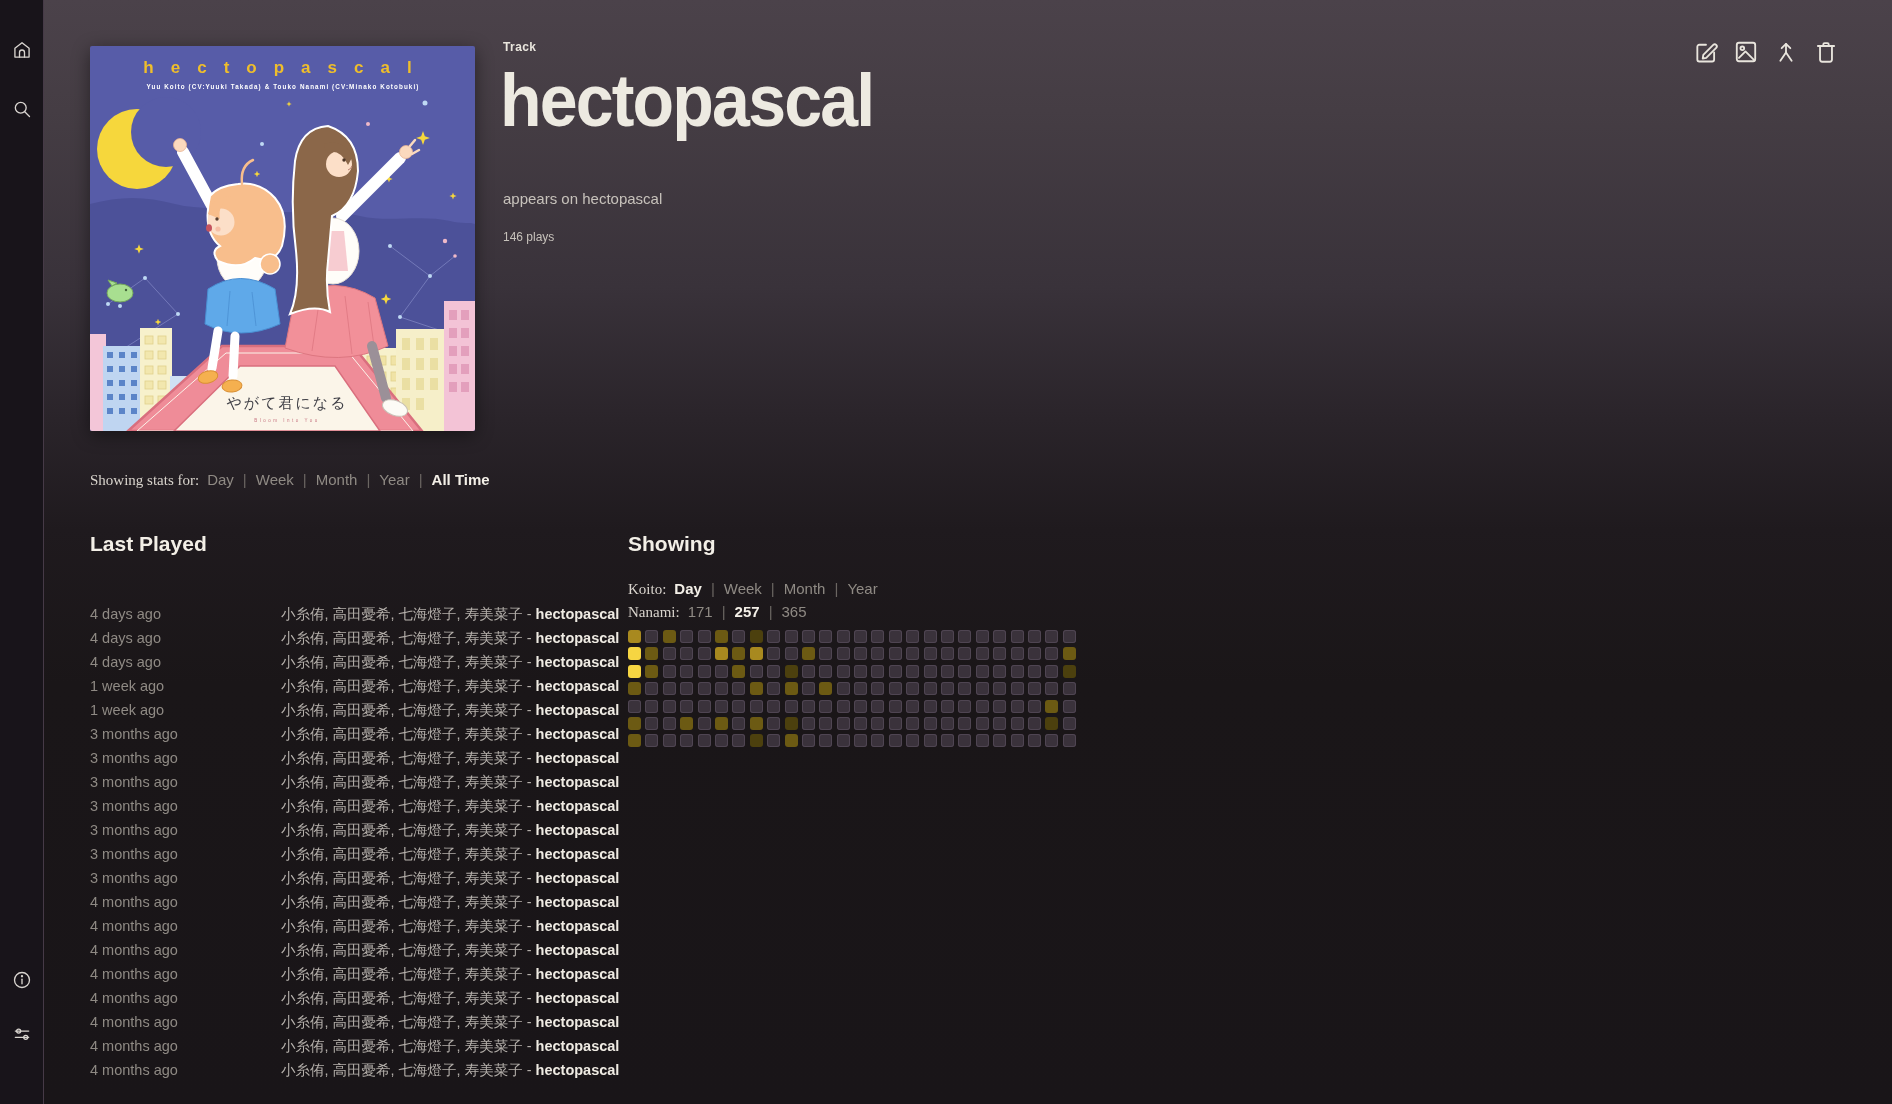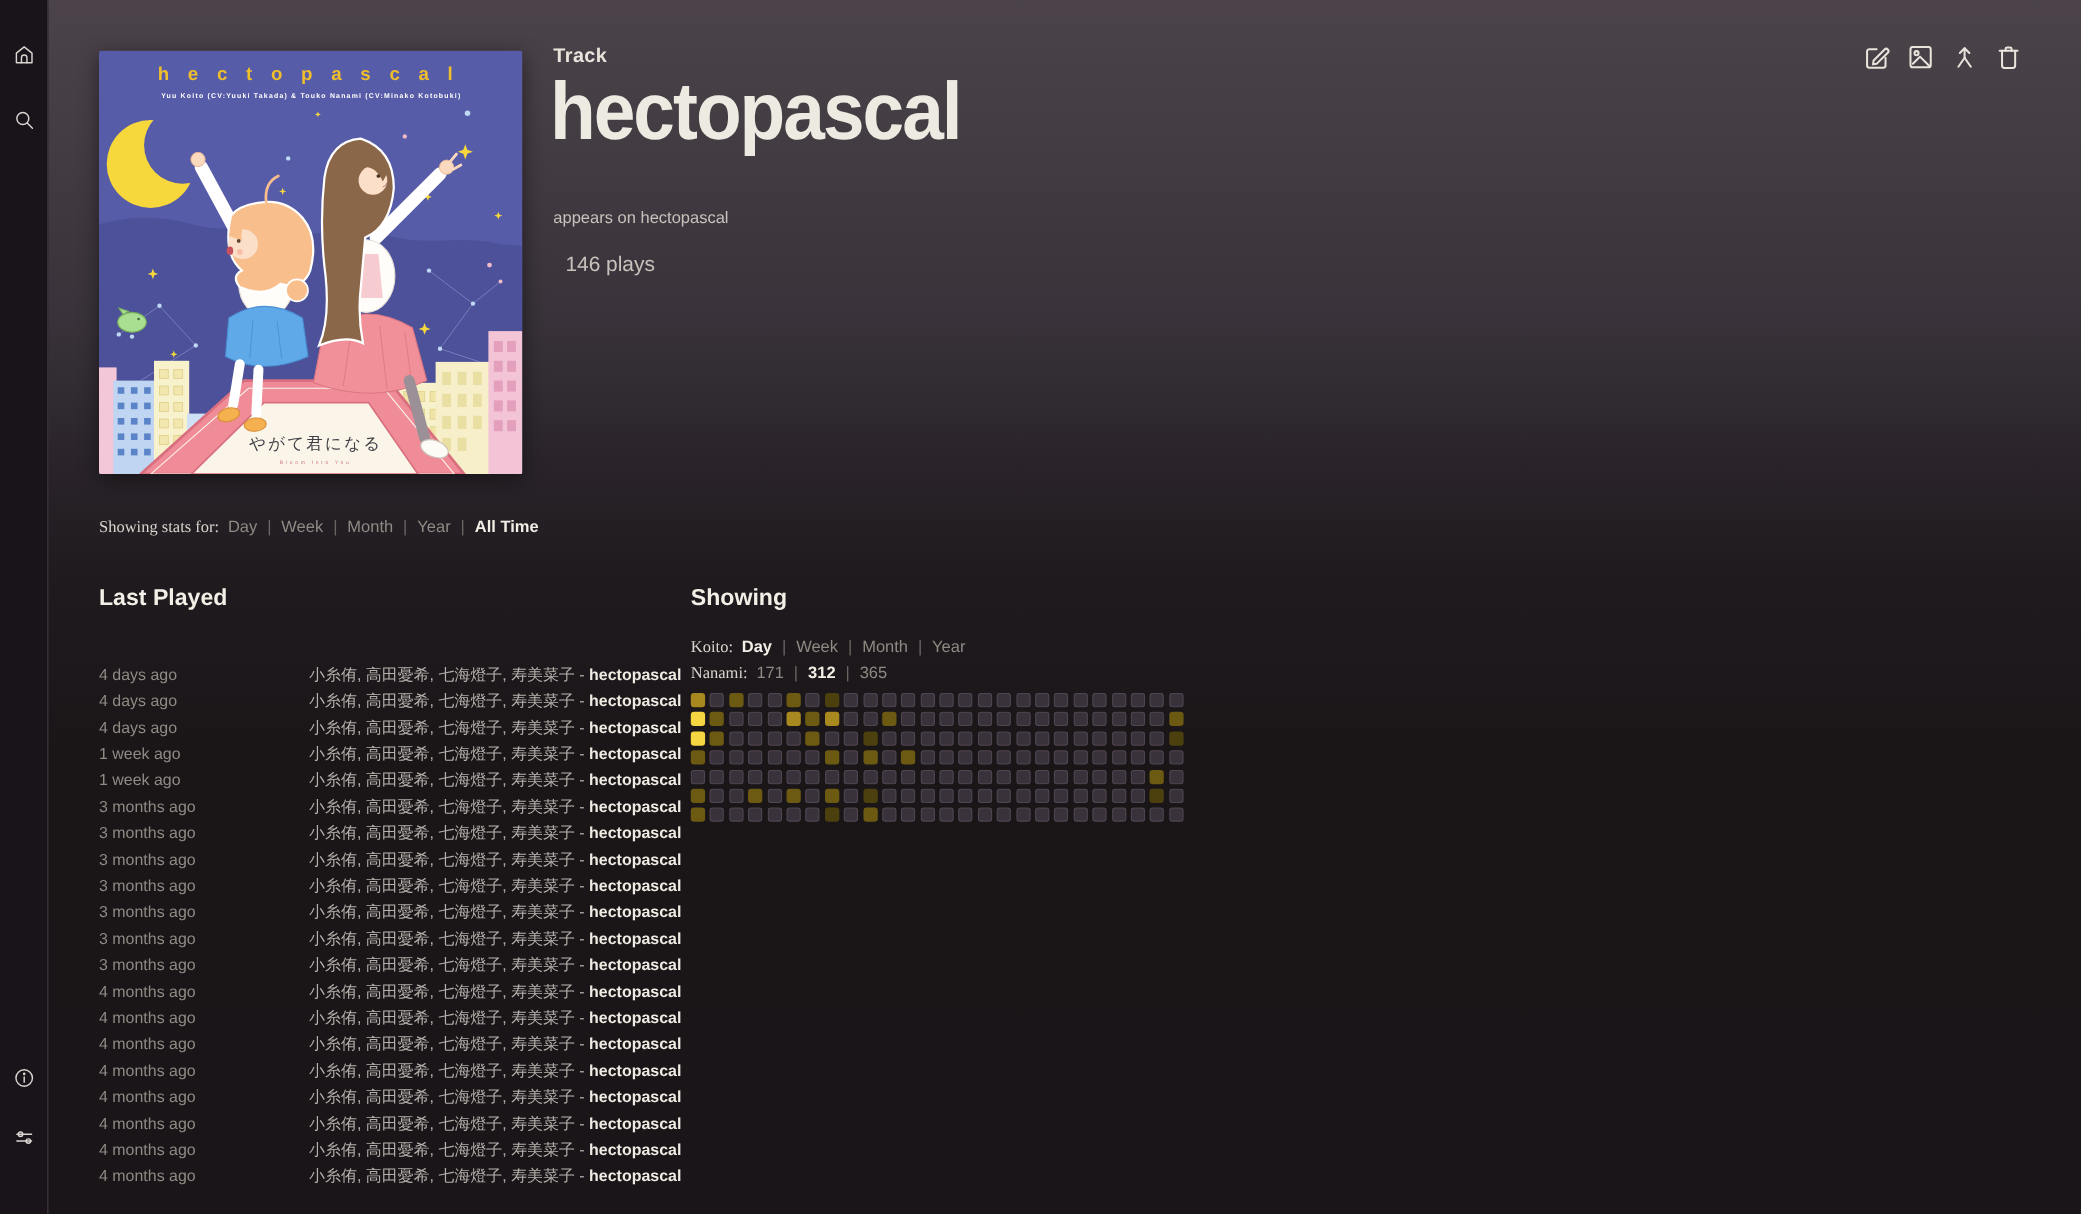--- a/index.html
+++ b/index.html
@@ -14,25 +14,25 @@
   .sidebar{
     position:absolute;left:0;top:0;width:43px;height:1104px;
     background:#18141a;border-right:1px solid #463a47;z-index:5;
   }
   .side-btn{width:43px;height:44px;display:flex;align-items:center;justify-content:center;cursor:pointer;}
   .side-top{position:absolute;top:30px;left:0;display:flex;flex-direction:column;gap:15px;}
   .side-bottom{position:absolute;bottom:46px;left:0;display:flex;flex-direction:column;gap:10px;}
   .side-btn svg{stroke:#d9d5d0;fill:none;stroke-width:1.6;stroke-linecap:round;stroke-linejoin:round;}
   
   .album{position:absolute;left:90px;top:46px;width:385px;height:385px;border-radius:2px;overflow:hidden;box-shadow:0 4px 18px rgba(0,0,0,.45);}
-  .type-label{position:absolute;left:503px;top:40px;font-size:18px;font-weight:700;letter-spacing:.4px;color:#e9e5dd;}
+  .type-label{position:absolute;left:503px;top:40px;font-size:12px;font-weight:700;letter-spacing:.4px;color:#e9e5dd;}
   .page-title{position:absolute;left:500px;top:58px;margin:0;font-size:74px;font-weight:700;color:#edeae1;letter-spacing:-2px;transform:scaleX(.92);transform-origin:left top;white-space:nowrap;}
   .meta1{position:absolute;left:503px;top:190px;font-size:15px;color:#c7c2bb;}
   .meta1 .lnk{color:#c7c2bb;cursor:pointer;}
-  .meta2{position:absolute;left:514px;top:230px;font-size:19px;color:#c7c2bb;}
+  .meta2{position:absolute;left:503px;top:230px;font-size:12px;color:#c7c2bb;}
   .toolbar{position:absolute;top:40px;right:52px;display:flex;gap:12px;}
   .tool-btn{width:28px;height:28px;display:flex;align-items:center;justify-content:center;cursor:pointer;}
   .tool-btn svg{stroke:#e9e5dd;fill:none;stroke-width:1.7;stroke-linecap:round;stroke-linejoin:round;}
   
   .stats-row{position:absolute;left:90px;top:471px;font-size:15px;color:#d9d4cd;white-space:nowrap;}
   .opt{color:#8f8a84;cursor:pointer;}
   .opt.sel{color:#f3efe7;font-weight:700;}
   .sep{color:#6b6662;margin:0 9px;}
   .inline-label{color:#d9d4cd;margin-right:8px;font-family:Liberation Serif, serif;}
   
@@ -408,21 +408,21 @@
         <td><span class="artists">小糸侑, 高田憂希, 七海燈子, 寿美菜子</span><span class="dash"> - </span><span class="track">hectopascal</span></td>
       </tr>
     </tbody>
 </table>
 
 <h2 class="act-title">Showing</h2>
 <div class="act-step">
   <span class="inline-label">Koito:</span><span id="step-options"><span class="opt sel">Day</span><span class="sep">|</span><span class="opt">Week</span><span class="sep">|</span><span class="opt">Month</span><span class="sep">|</span><span class="opt">Year</span></span>
 </div>
 <div class="act-range">
-  <span class="inline-label">Nanami:</span><span id="range-options"><span class="opt">171</span><span class="sep">|</span><span class="opt sel">312</span><span class="sep">|</span><span class="opt">365</span></span>
+  <span class="inline-label">Nanami:</span><span id="range-options"><span class="opt">171</span><span class="sep">|</span><span class="opt sel">257</span><span class="sep">|</span><span class="opt">365</span></span>
 </div>
 <div class="heatmap" id="heatmap">
     <div class="cell l3" style="background: rgb(168, 137, 31);"></div>
     <div class="cell l0" style="background: rgb(58, 50, 59);"></div>
     <div class="cell l2" style="background: rgb(108, 90, 19);"></div>
     <div class="cell l0" style="background: rgb(58, 50, 59);"></div>
     <div class="cell l0" style="background: rgb(58, 50, 59);"></div>
     <div class="cell l2" style="background: rgb(108, 90, 19);"></div>
     <div class="cell l0" style="background: rgb(58, 50, 59);"></div>
     <div class="cell l1" style="background: rgb(76, 64, 14);"></div>

